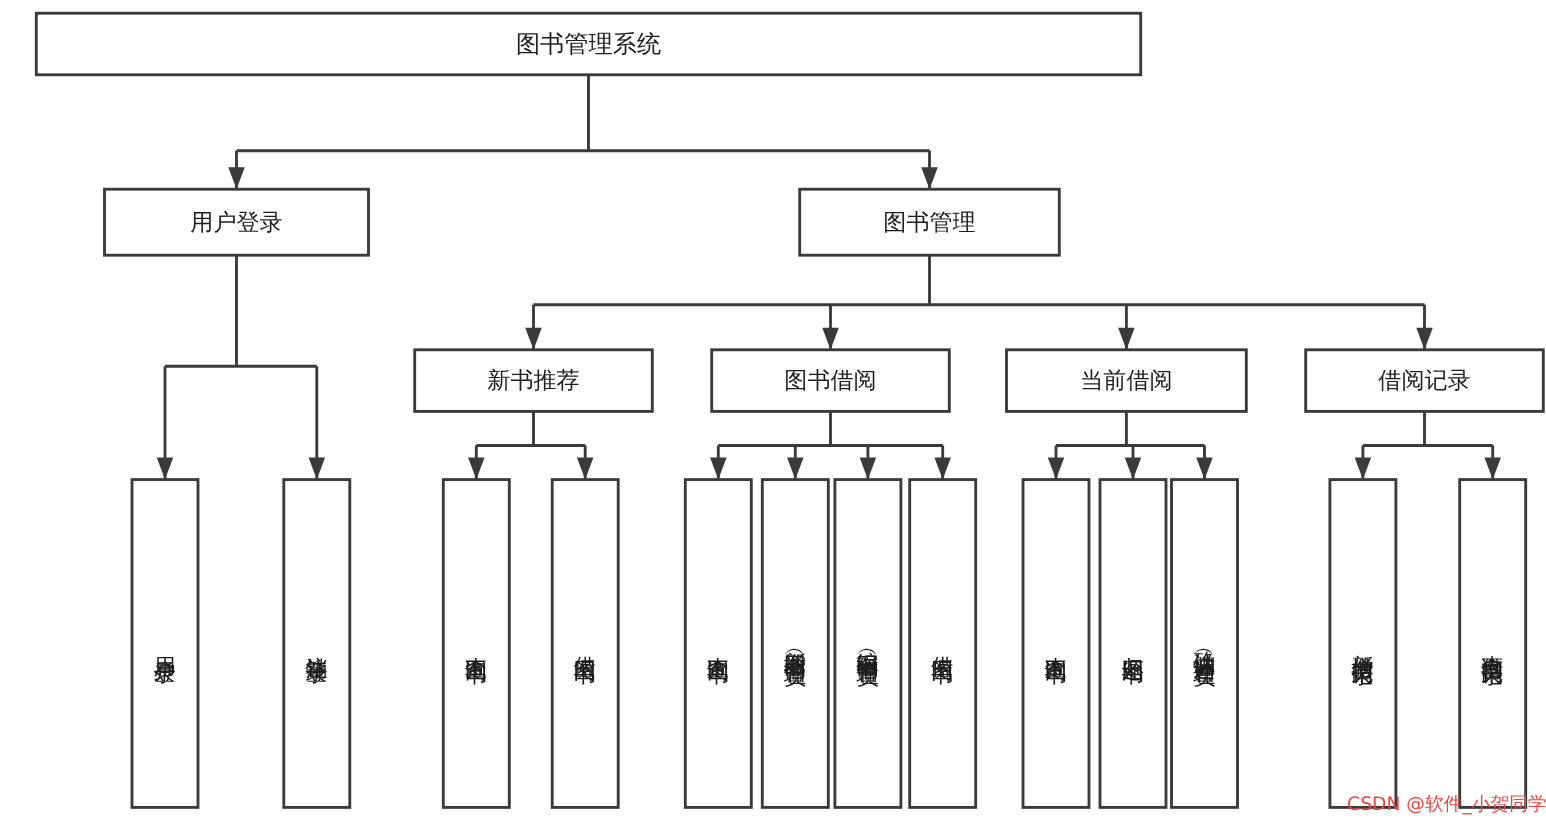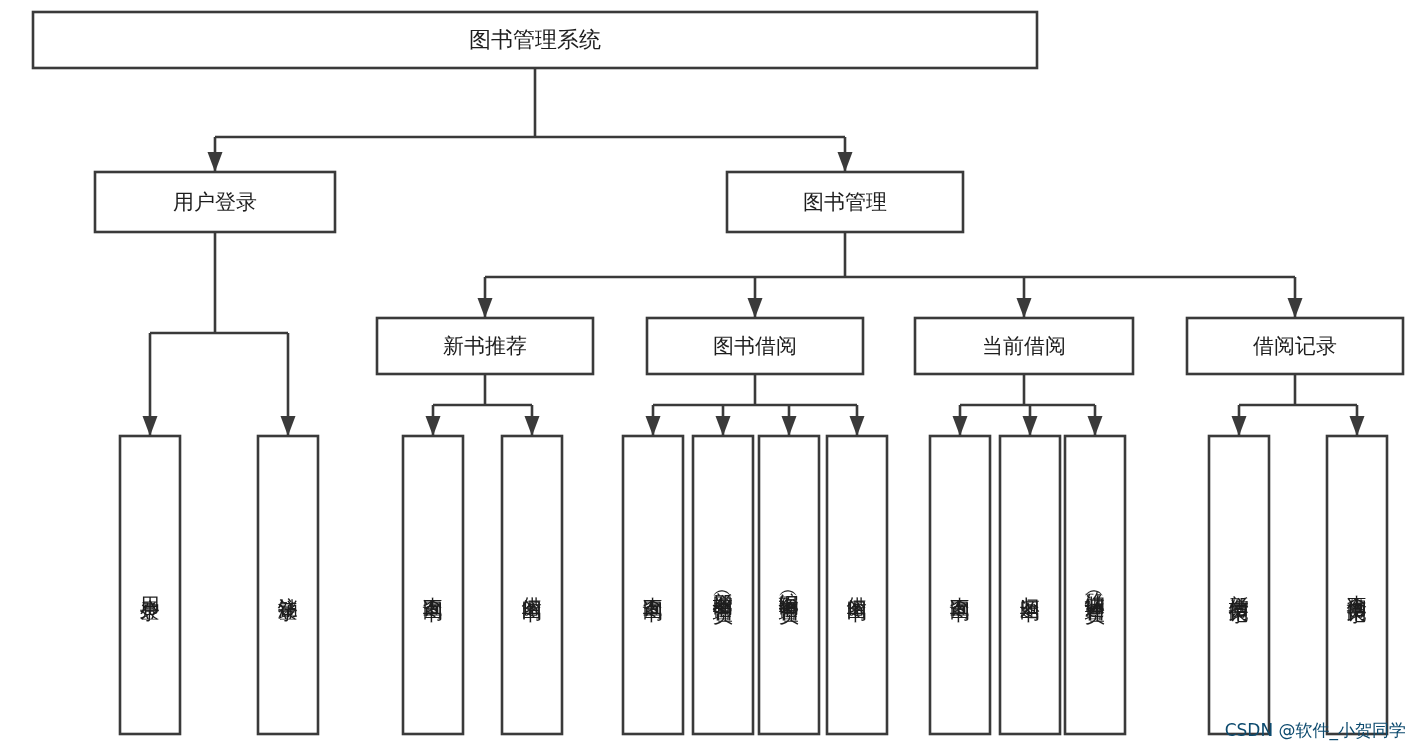--- a/index.html
+++ b/index.html
@@ -71,21 +71,21 @@
     color: #1d1d1d;
     white-space: nowrap;
     text-align: center;
   }
   .watermark {
     position: absolute;
     right: 14px;
     bottom: 5px;
     font-family: "DejaVu Sans", "Liberation Sans", sans-serif;
     font-size: 17px;
-    color: #0c4a6e;
+    color: #ef4444;
     white-space: nowrap;
     user-select: none;
   }
 </style>
 </head>
 <body>
 
 <div id="diagram-root">
 
   <svg class="diagram-canvas" id="diagram-svg" viewBox="0 0 1405 747" xmlns="http://www.w3.org/2000/svg">

